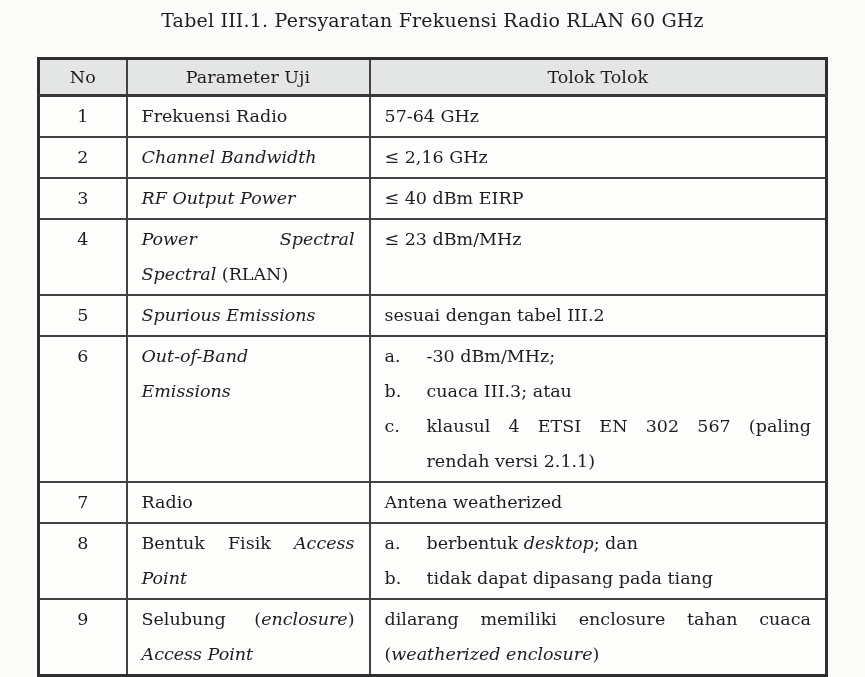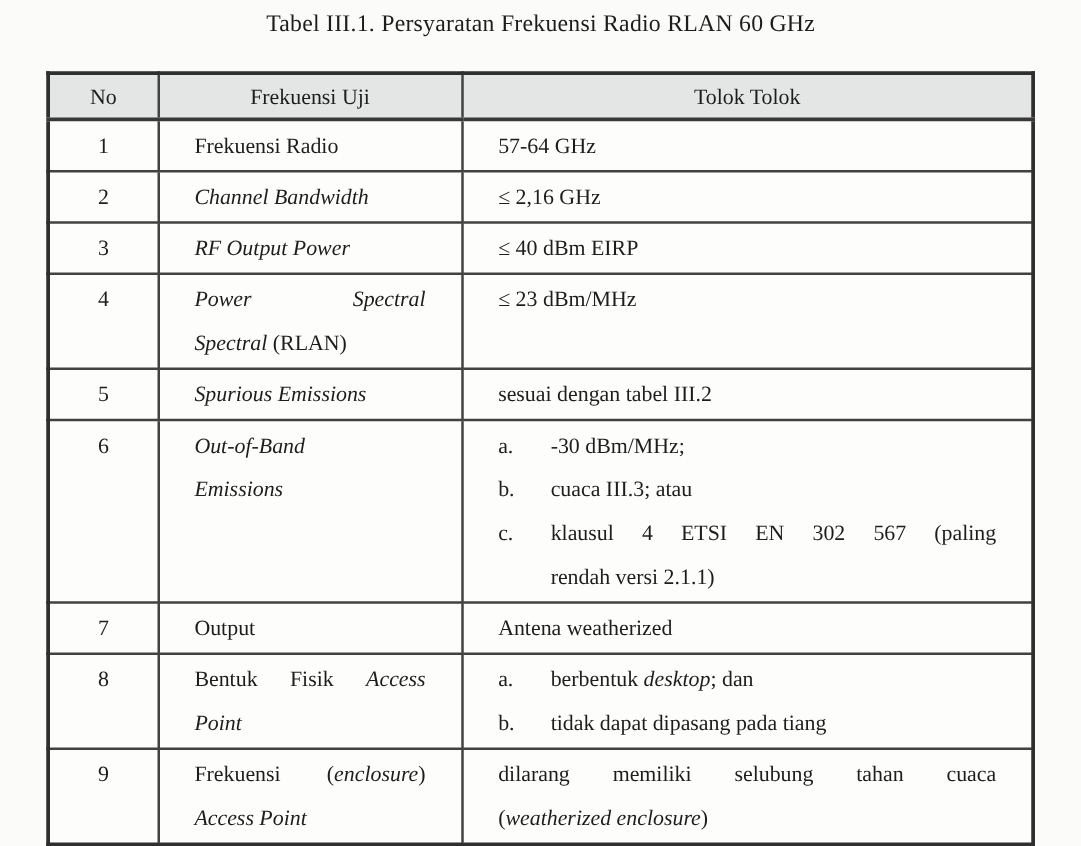--- a/index.html
+++ b/index.html
@@ -8,21 +8,20 @@
     background: #fbfbfa;
     font-family: "DejaVu Serif", "Liberation Serif", serif;
     color: #1d1d1d;
   }
   .page {
     position: relative;
     width: 865px;
     height: 677px;
     background: #fbfbfa;
     overflow: hidden;
-    font-family: Liberation Serif, serif;
   }
   .caption {
     margin-top: 7px;
     width: 865px;
     text-align: center;
     font-size: 19px;
     line-height: 26px;
     letter-spacing: 0.2px;
   }
   table.req {
@@ -42,21 +41,21 @@
     font-size: 17.5px;
   }
   thead th {
     background: #e4e6e5;
     text-align: center;
     line-height: 30px;
     padding: 2px 4px;
     border-bottom: 3px solid #383838;
   }
   td {
-    padding: 2px 28px;
+    padding: 2px 14px;
     line-height: 35px;
     background: #fdfdfc;
   }
   td.no { text-align: center; padding: 2px 4px; }
   .line { white-space: normal; }
   .line.just {
     text-align: justify;
     text-align-last: justify;
   }
   .it { font-style: italic; }
@@ -72,21 +71,21 @@
 
   <table class="req">
     <colgroup>
       <col class="c-no">
       <col class="c-param">
       <col class="c-tolok">
     </colgroup>
     <thead>
       <tr>
         <th>No</th>
-        <th>Frekuensi Uji</th>
+        <th>Parameter Uji</th>
         <th>Tolok Tolok</th>
       </tr>
     </thead>
     <tbody>
         <tr>
           <td class="no">1</td>
           <td>
             <div class="line"><span>Frekuensi Radio</span></div>
           </td>
           <td>
@@ -154,21 +153,21 @@
               <div class="li-body">
                 <div class="line just"><span>klausul 4 ETSI EN 302 567 (paling</span></div>
                 <div class="line"><span>rendah versi 2.1.1)</span></div>
               </div>
             </div>
           </td>
         </tr>
         <tr>
           <td class="no">7</td>
           <td>
-            <div class="line"><span>Output</span></div>
+            <div class="line"><span>Radio</span></div>
           </td>
           <td>
             <div class="line"><span>Antena weatherized</span></div>
           </td>
         </tr>
         <tr>
           <td class="no">8</td>
           <td>
             <div class="line just"><span>Bentuk Fisik </span><span class="it">Access</span></div>
             <div class="line"><span class="it">Point</span></div>
@@ -184,23 +183,23 @@
               <span class="li-label">b.</span>
               <div class="li-body">
                 <div class="line"><span>tidak dapat dipasang pada tiang</span></div>
               </div>
             </div>
           </td>
         </tr>
         <tr>
           <td class="no">9</td>
           <td>
-            <div class="line just"><span>Frekuensi (</span><span class="it">enclosure</span><span>)</span></div>
+            <div class="line just"><span>Selubung (</span><span class="it">enclosure</span><span>)</span></div>
             <div class="line"><span class="it">Access Point</span></div>
           </td>
           <td>
-            <div class="line just"><span>dilarang memiliki selubung tahan cuaca</span></div>
+            <div class="line just"><span>dilarang memiliki enclosure tahan cuaca</span></div>
             <div class="line"><span>(</span><span class="it">weatherized enclosure</span><span>)</span></div>
           </td>
         </tr>
       </tbody>
   </table>
 </div>
 
 </body></html>

